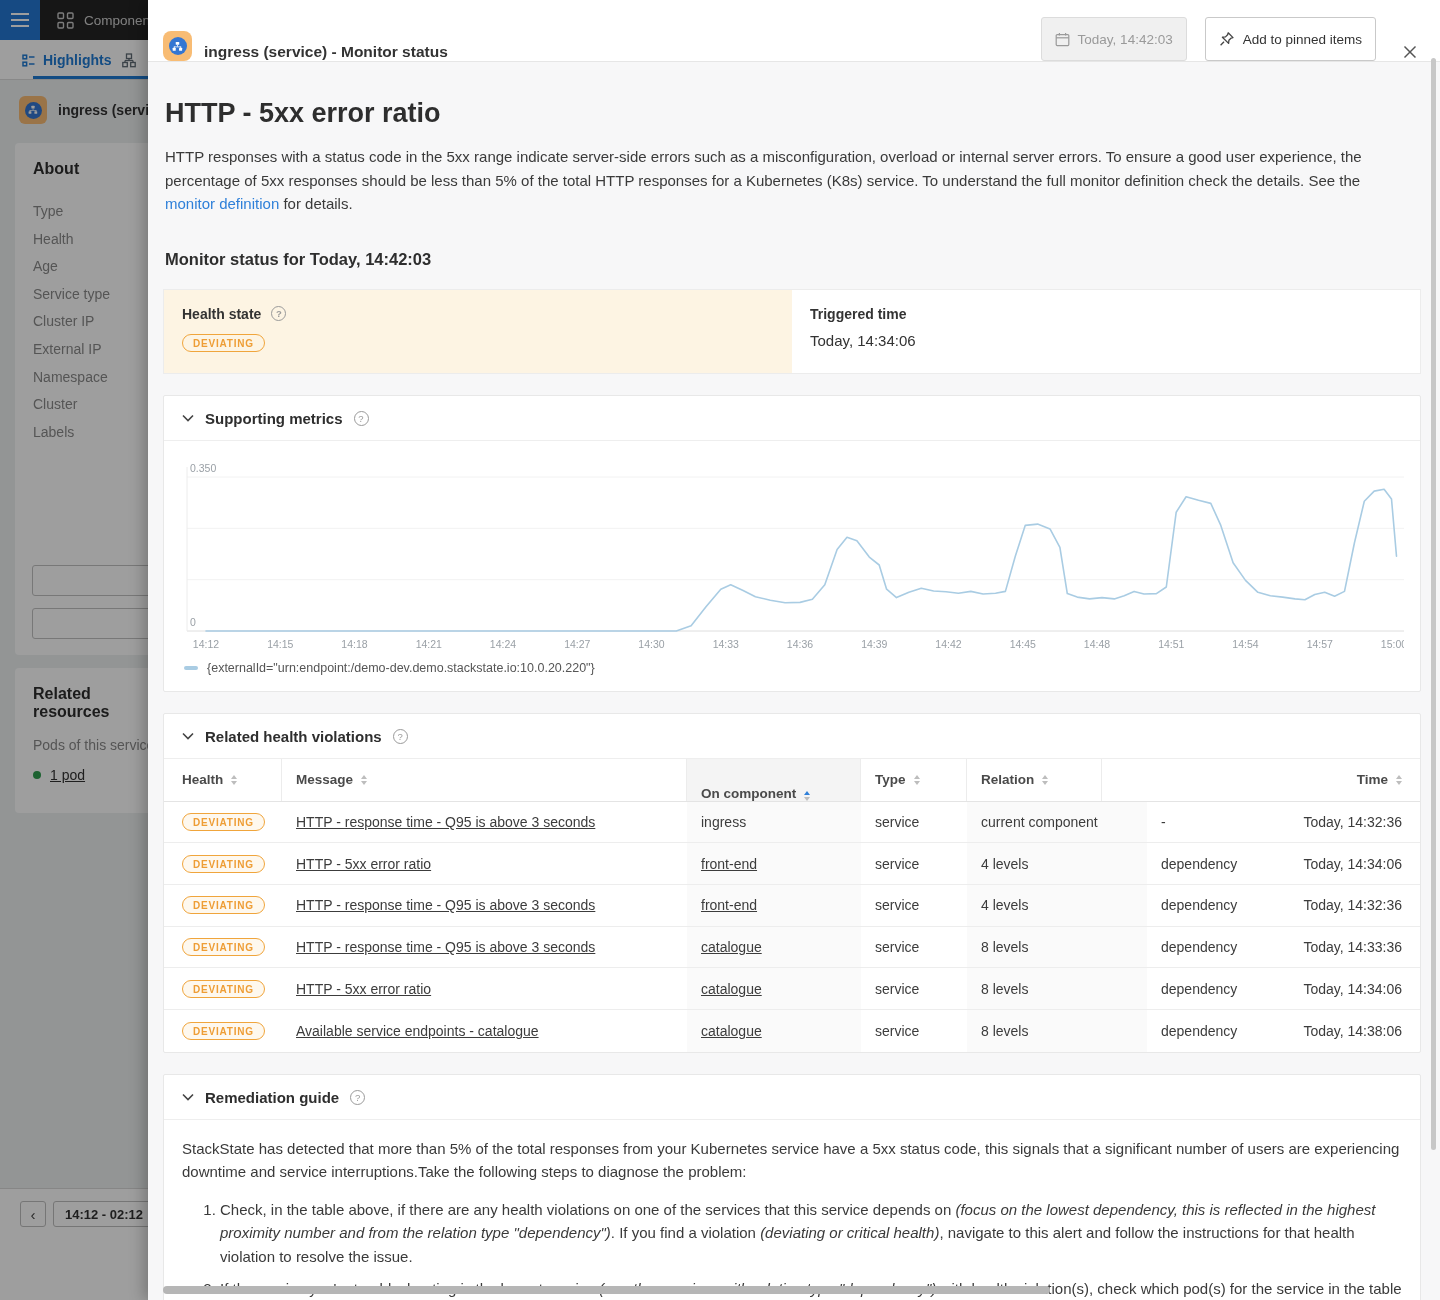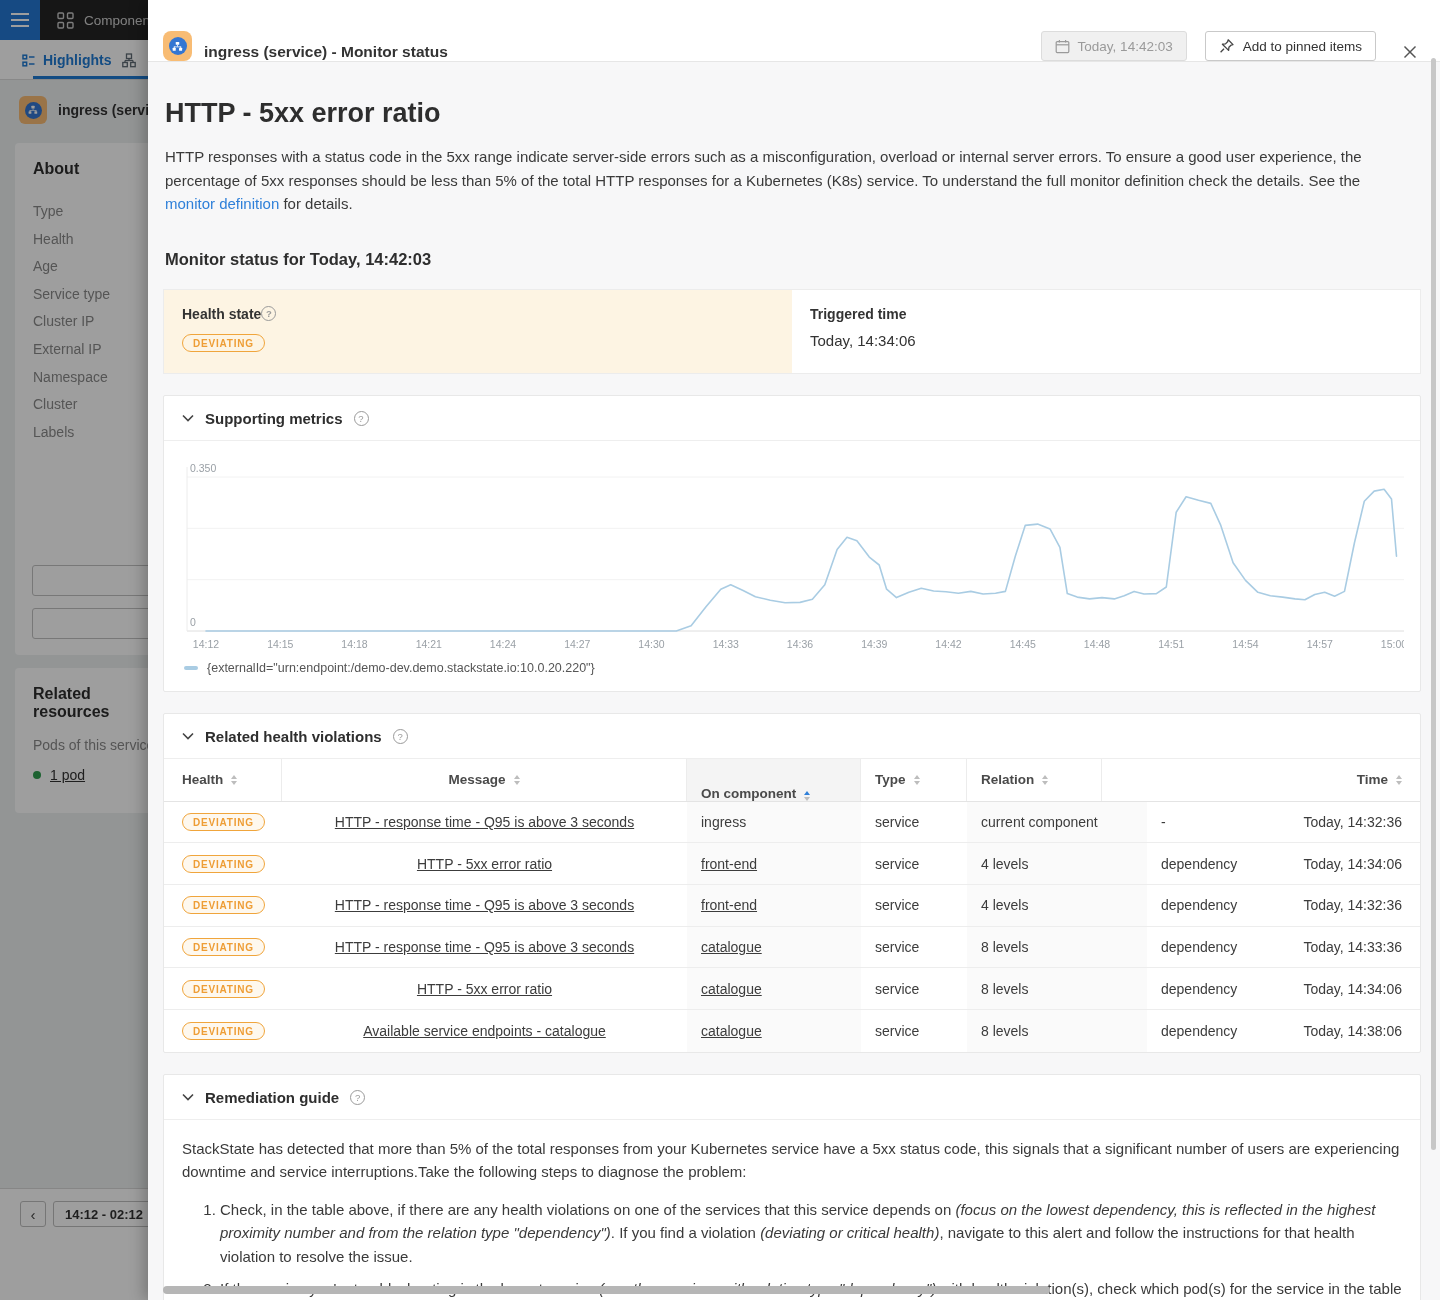--- a/index.html
+++ b/index.html
@@ -39,33 +39,33 @@
   .tl-btn { position:absolute; top:12px; height:26px; background:#fff; border:1px solid #bfbfbf; border-radius:3px; display:flex; align-items:center; justify-content:center; font-size:13px; color:#333; }
   .tl-prev { left:20px; width:26px; font-size:15px; color:#444; }
   .tl-range { left:53px; padding:0 11px; font-weight:700; white-space:nowrap; }
   .dim { position:absolute; left:0; top:0; width:148px; height:1300px; background:rgba(0,0,0,0.38); z-index:5; }
   
   .modal { position:absolute; left:148px; top:0; width:1292px; height:1300px; background:#f7f7f8; z-index:10; box-shadow:-4px 0 14px rgba(0,0,0,.25); }
   .modal-header { position:relative; height:62px; background:#fff; border-bottom:1px solid #e6e6e6; display:flex; align-items:flex-end; padding:0 21px 0 15px; }
   .modal-icon { width:29px; height:30px; border-radius:8px; background:#f8bc74; display:flex; align-items:center; justify-content:center; flex:none; }
   .modal-icon .circ { width:18px; height:18px; border-radius:50%; background:#3476d2; display:flex; align-items:center; justify-content:center; }
   .modal-title { margin-left:12px; font-size:15.5px; font-weight:600; color:#333; flex:1; white-space:nowrap; overflow:hidden; }
-  .hdr-btn { height:30px; display:flex; align-items:center; gap:8px; border-radius:3px; font-size:13.5px; padding:0 13px; cursor:pointer; white-space:nowrap; }
+  .hdr-btn { height:44px; display:flex; align-items:center; gap:8px; border-radius:3px; font-size:13.5px; padding:0 13px; cursor:pointer; white-space:nowrap; }
   .date-btn { background:#f0f0f0; border:1px solid #dcdcdc; color:#9a9a9a; }
   .pin-btn { background:#fff; border:1px solid #c9c9c9; color:#333; margin-left:18px; }
   .close-btn { margin-left:25px; width:18px; height:18px; display:flex; align-items:center; justify-content:center; cursor:pointer; }
   .modal-body { position:relative; padding:0 19px 0 15px; }
   .page-title { margin:36px 0 0 2px; font-size:27px; line-height:30px; font-weight:600; color:#2e2e2e; }
   .desc { margin:17px 0 0 2px; font-size:15px; line-height:23.5px; color:#3a3a3a; max-width:1246px; }
   .txt-link { color:#2f80d9; text-decoration:none; cursor:pointer;text-align:right; }
   .status-heading { margin:34px 0 0 2px; font-size:16.5px; font-weight:700; color:#2e2e2e; }
   .hs-panel { margin-top:20px; height:85px; display:flex; border:1px solid #ececec; background:#fff; }
   .hs-left { width:50%; background:#fdf4e3; padding:16px 18px; }
   .hs-right { width:50%; padding:16px 18px; }
-  .hs-label { font-size:14px; font-weight:700; color:#333; display:flex; align-items:center; gap:0; }
+  .hs-label { font-size:14px; font-weight:700; color:#333; display:flex; align-items:center; gap:10px; }
   .badge { display:inline-block; font-size:10px; font-weight:700; letter-spacing:.8px; color:#ee9d35; border:1px solid #f0a53c; border-radius:10px; padding:3px 10px 2px; background:#fef8ee; }
   .hs-left .badge { margin-top:12px; background:transparent; }
   .hs-value { margin-top:10px; font-size:15px; color:#333; }
   .card { margin-top:21px; background:#fff; border:1px solid #e8e8e8; border-radius:2px; }
   .card-header { display:flex; align-items:center; gap:11px; padding:14px 18px 13px; border-bottom:1px solid #eee; }
   .card-header .title { font-size:15px; font-weight:700; color:#2e2e2e; }
   .help { width:15px; height:15px; border:1.2px solid #9a9a9a; border-radius:50%; color:#9a9a9a; font-size:9.5px; display:inline-flex; align-items:center; justify-content:center; flex:none; }
   .chart-body { padding:14px 18px 12px; }
   .chart-title { font-size:14px; color:#333; margin:6px 0 2px; }
   .chart-svg { display:block; width:1222px; height:200px; }
@@ -82,21 +82,21 @@
   .th.sorted { background:#f4f4f4;align-items:flex-end; }
   .sorter { display:inline-flex; flex-direction:column; margin-left:8px; }
   .tri { width:0; height:0; border-left:3.5px solid transparent; border-right:3.5px solid transparent; display:block; }
   .tri.up { border-bottom:4.5px solid #bdbdbd; margin-bottom:2px; }
   .tri.down { border-top:4.5px solid #bdbdbd; }
   .tri.up.active { border-bottom-color:#2f80d9; }
   .trow { display:flex; height:41.7px; border-bottom:1px solid #ededed; }
   .trow:last-child { border-bottom:none; }
   .td { display:flex; align-items:center; padding:0 14px; font-size:14px; color:#3c3c3c; overflow:hidden; white-space:nowrap; }
   .td.shaded { background:#fafafa; }
-  .c0 { width:118px; padding-left:18px; } .c1 { width:405px;justify-content:center; } .c2 { width:174px; }
+  .c0 { width:118px; padding-left:18px; } .c1 { width:405px; } .c2 { width:174px; }
   .c3 { width:106px; } .c4 { width:180px; } .c5 { width:135px; }
   .c6 { flex:1; justify-content:flex-end; padding-right:18px; }
   .cell-link { color:#3c3c3c; text-decoration:underline; cursor:pointer; }
   
   .rem-body { padding:17px 18px 40px; font-size:15px; line-height:23.5px; color:#3a3a3a; }
   .rem-body ol { margin:14px 0 0 0; padding-left:38px; }
   .rem-body li { margin-bottom:9px; }
   
   .v-scroll { position:absolute; left:1431px; top:58px; width:5px; height:1092px; background:#c7c7c7; border-radius:2.5px; z-index:20; }
   .h-scroll { position:absolute; left:163px; top:1286px; width:887px; height:8px; background:#b6b6b6; border-radius:4px; z-index:20; }

